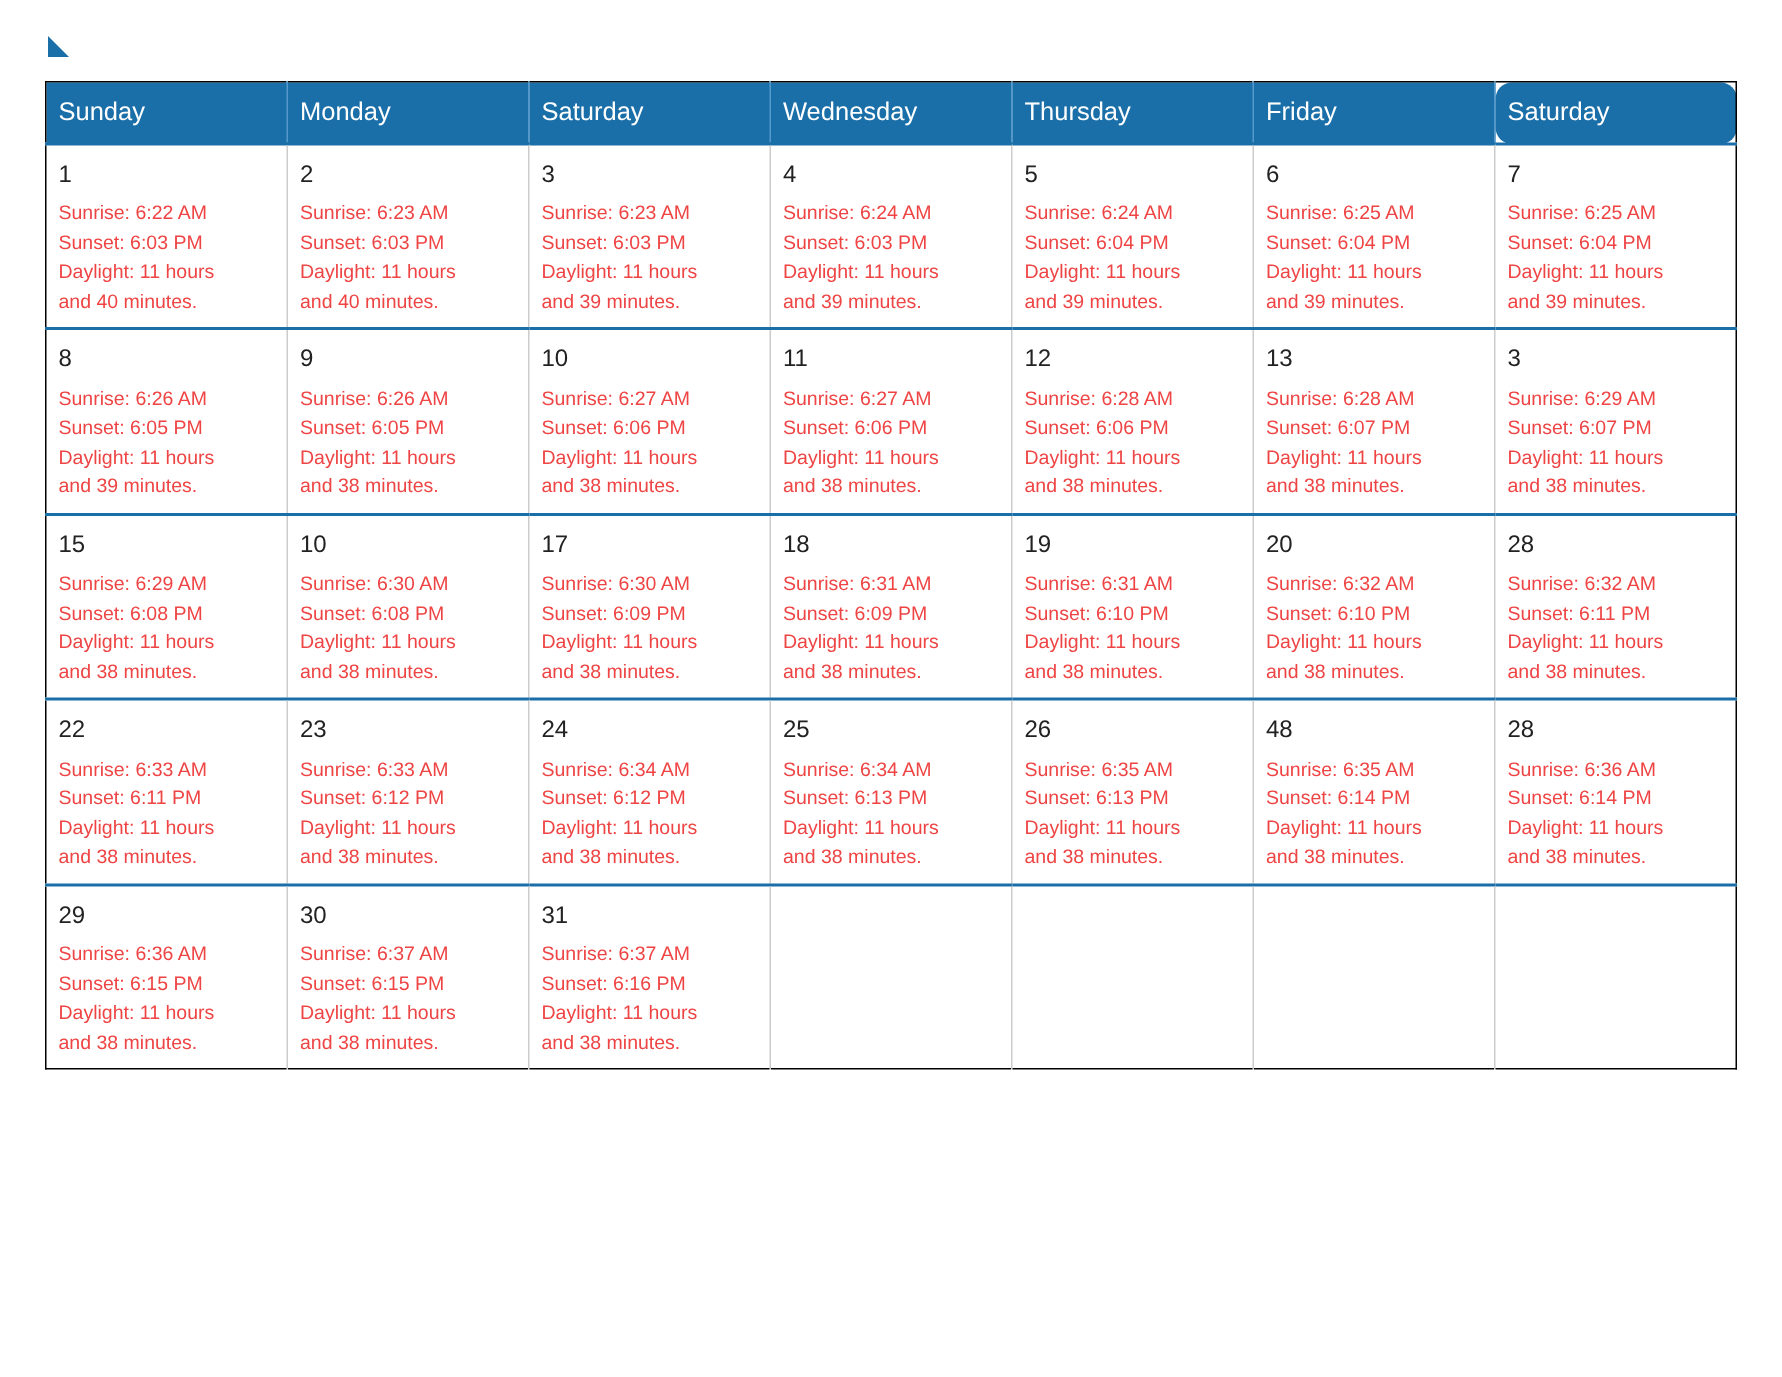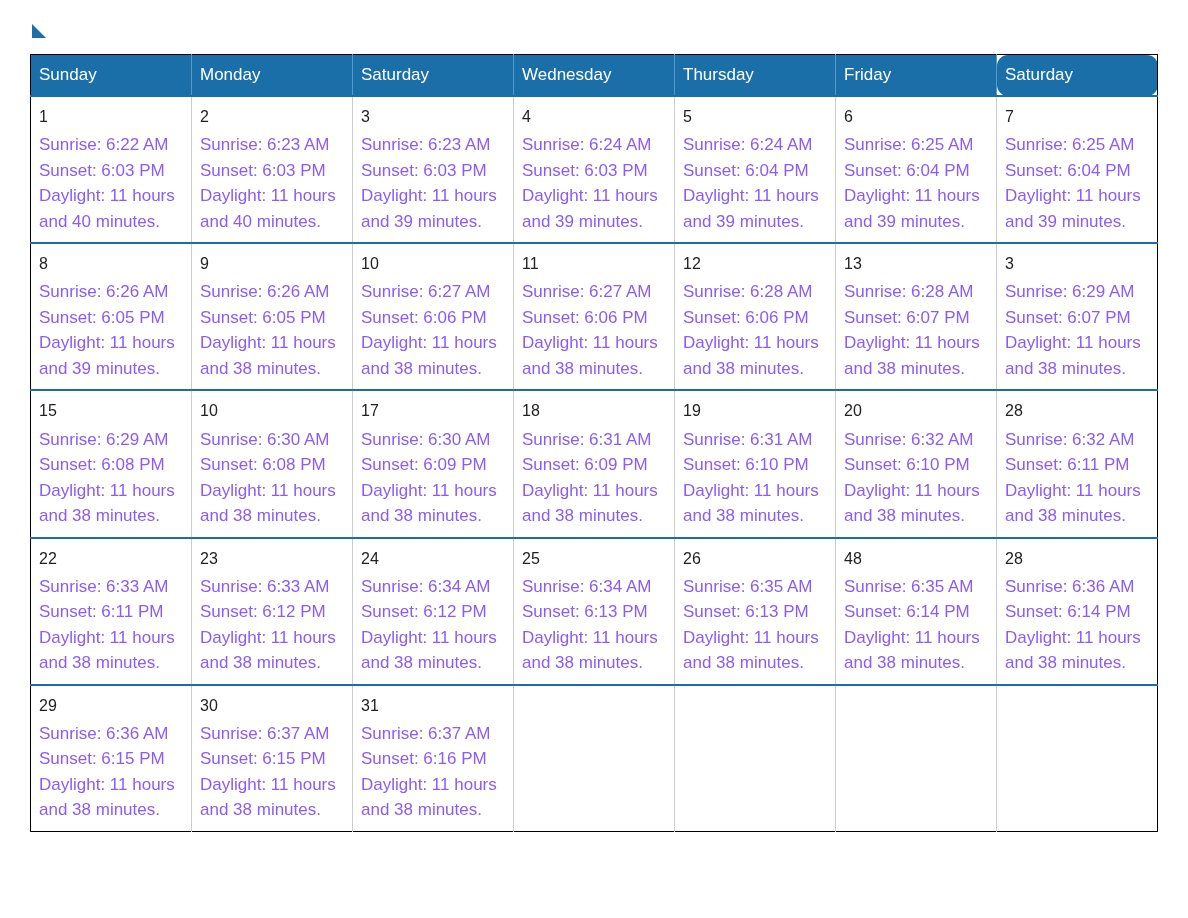--- a/index.html
+++ b/index.html
@@ -97,22 +97,22 @@
     .calendar tbody tr td.empty {
       background: #fff;
     }
     .day-number {
       font-size: 16px;
       color: #222;
       display: block;
       margin-bottom: 4px;
     }
     .day-info {
-      font-size: 17px;
-      color: #8b5cf6;
+      font-size: 13px;
+      color: #ef4444;
       line-height: 1.5;
     }
   </style>
 </head>
 <body>
 
 <div class="header">
   <div class="logo">
     <div class="logo-top">
       <span class="logo-general"></span>

